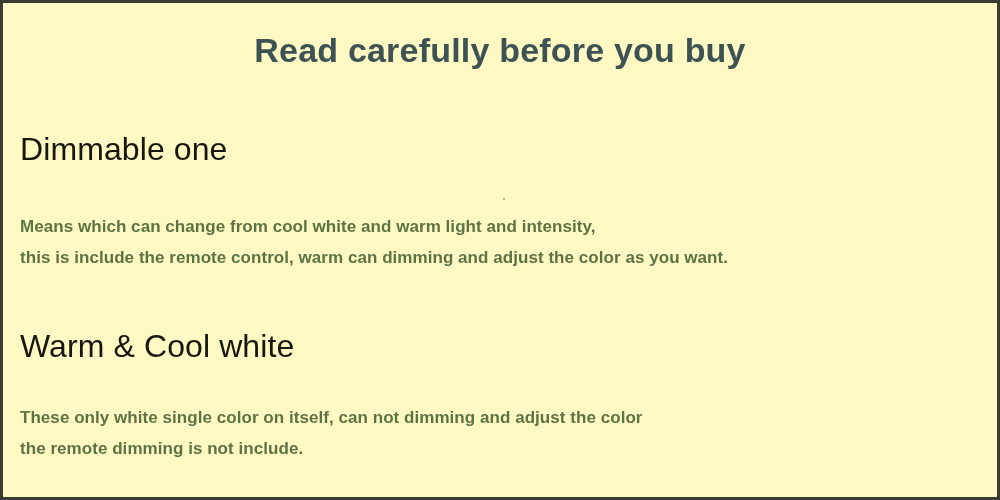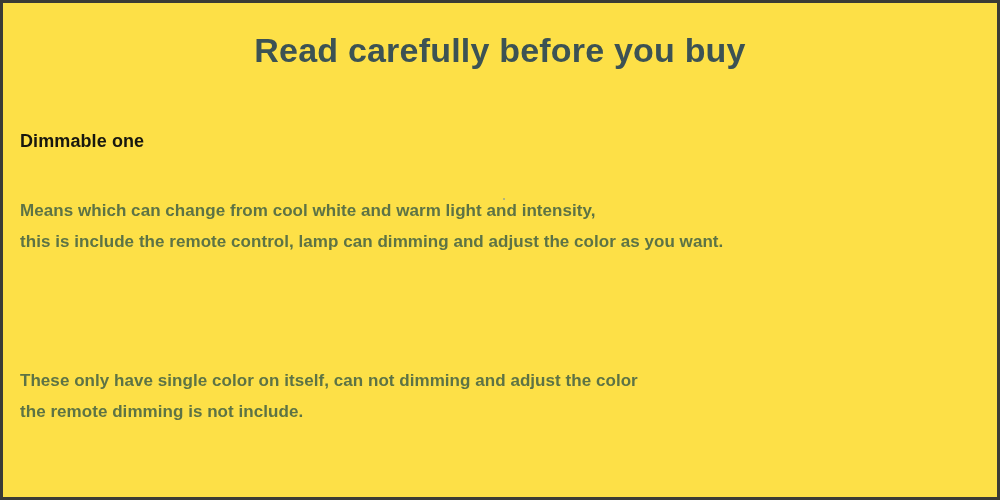--- a/index.html
+++ b/index.html
@@ -6,21 +6,21 @@
     margin: 0;
     padding: 0;
     background: #ffffff;
   }
 
   .banner {
     position: relative;
     width: 1000px;
     height: 500px;
     box-sizing: border-box;
-    background: #fde047;
+    background: #fef9c3;
     border: 3px solid #3b3b35;
     font-family: "Liberation Sans", sans-serif;
     overflow: hidden;
   }
 
   .banner-title {
     position: absolute;
     top: 28px;
     left: 0;
     width: 100%;
@@ -35,22 +35,22 @@
   .section {
     position: absolute;
     left: 17px;
     right: 17px;
   }
 
   .section-dimmable { top: 128px; }
   .section-warmcool { top: 325px; }
 
   .section-heading {
-    font-size: 18px;
-    font-weight: bold;
+    font-size: 32px;
+    font-weight: normal;
     color: #17170f;
     margin: 0;
     letter-spacing: 0.1px;
     white-space: nowrap;
   }
 
   .section-body {
     margin: 0;
     font-size: 17px;
     font-weight: bold;
@@ -78,26 +78,27 @@
 <body>
 
 <div class="banner">
 
   <div class="banner-title">Read carefully before you buy</div>
 
   <div class="section section-dimmable">
     <h2 class="section-heading">Dimmable one</h2>
     <p class="section-body">
       <span class="body-line">Means which can change from cool white and warm light and intensity,</span>
-      <span class="body-line">this is include the remote control, lamp can dimming and adjust the color as you want.</span>
+      <span class="body-line">this is include the remote control, warm can dimming and adjust the color as you want.</span>
     </p>
   </div>
 
   <div class="section section-warmcool">
+    <h2 class="section-heading">Warm &amp; Cool white</h2>
     <p class="section-body">
-      <span class="body-line">These only have single color on itself, can not dimming and adjust the color</span>
+      <span class="body-line">These only white single color on itself, can not dimming and adjust the color</span>
       <span class="body-line">the remote dimming is not include.</span>
     </p>
   </div>
 
   <div class="speck"></div>
 
 </div>
 
 </body></html>

